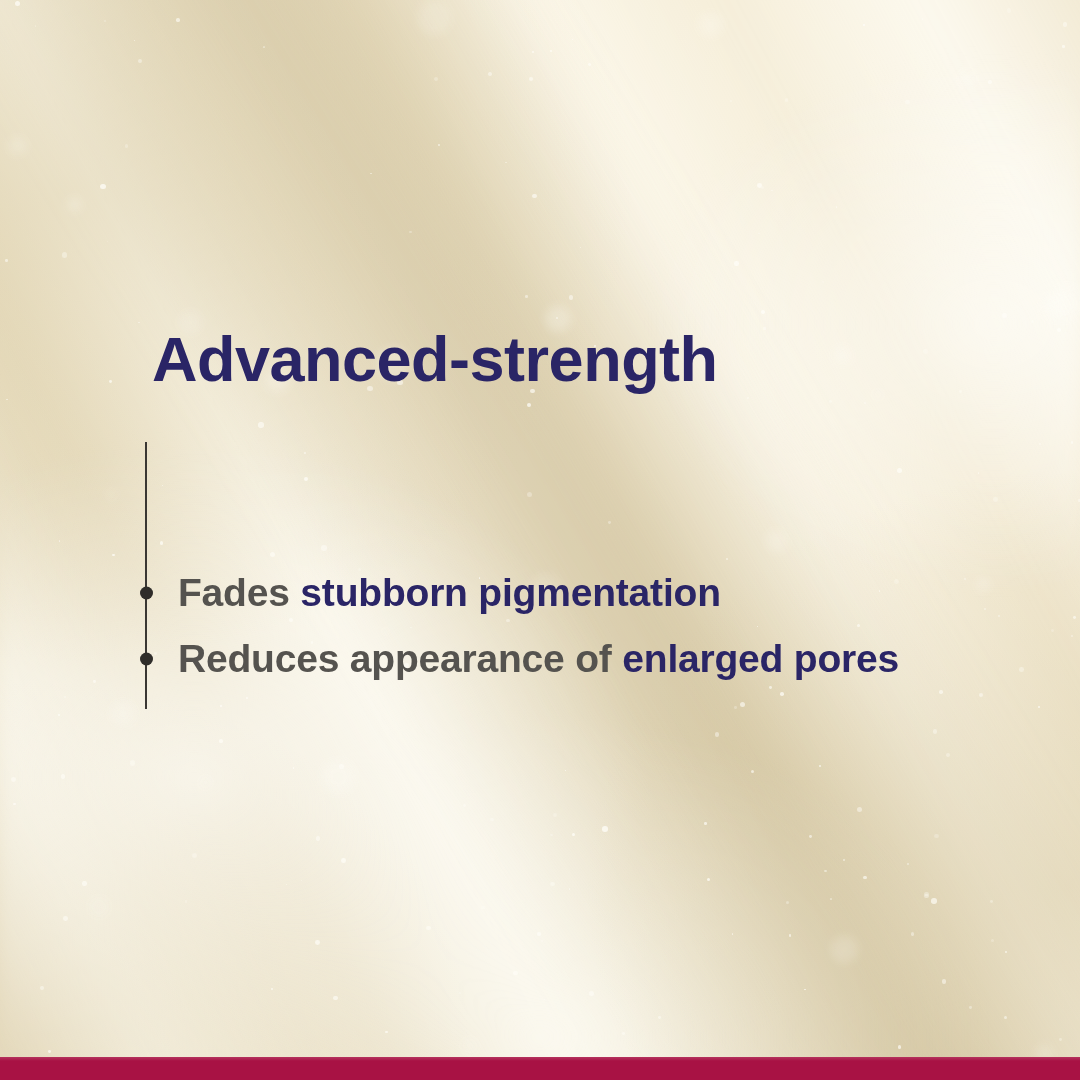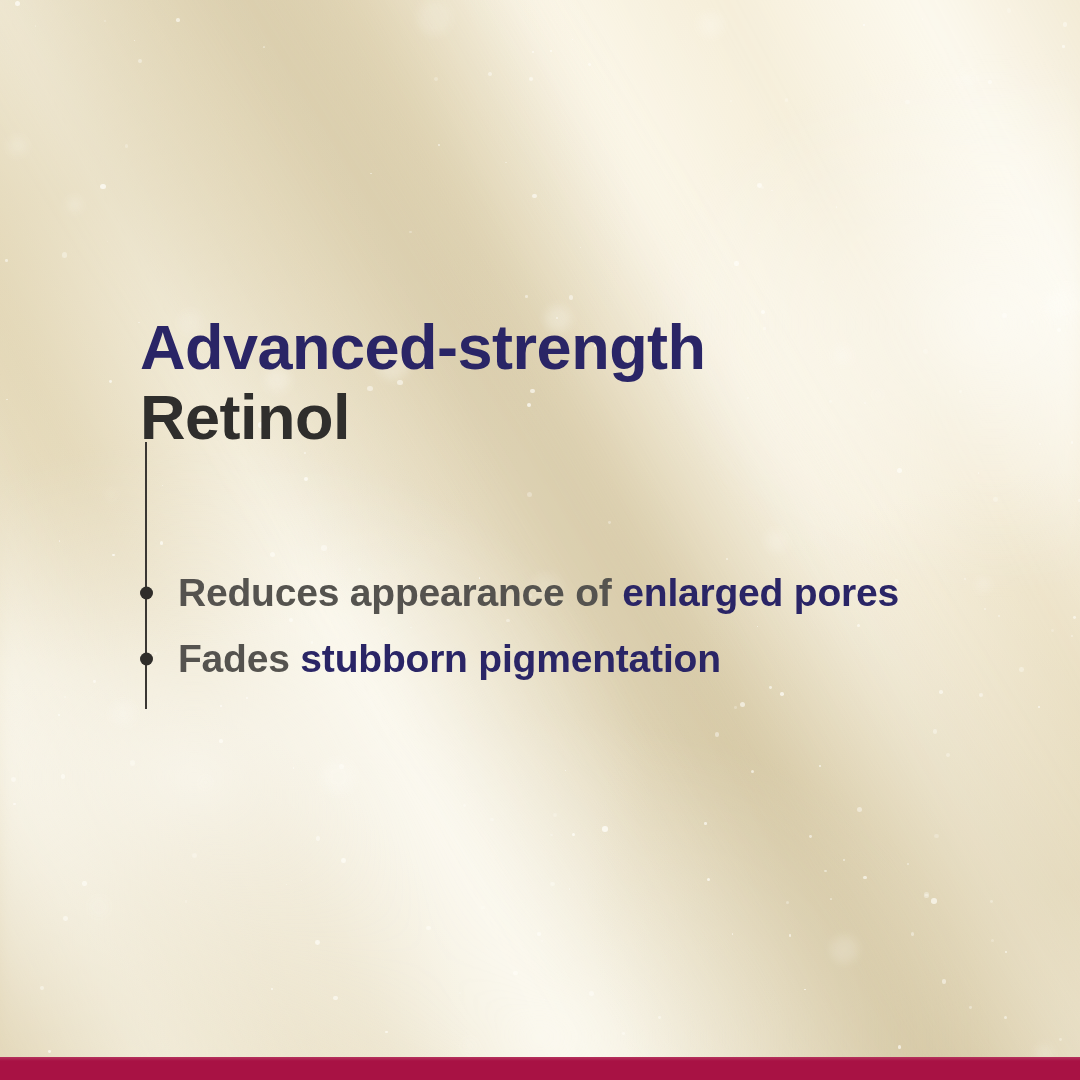--- a/index.html
+++ b/index.html
@@ -119,21 +119,21 @@
 
   
   .content {
     position: absolute;
     left: 140px;
     top: 312px;
     width: 880px;
   }
 
   .headline {
-    margin: 0;
+    margin: 12px;
     font-size: 63px;
     line-height: 70px;
     font-weight: 700;
     letter-spacing: -0.5px;
   }
   .headline .l1 { color: #2a2566; display: block; }
   .headline .l2 { color: #2f2e2c; display: block; }
 
   
   .connector {
@@ -429,37 +429,36 @@
       <span style="left: 50.5046%; top: 28.355%; width: 25.6962px; height: 25.6962px; opacity: 0.32; filter: blur(5px);"></span>
       <span style="left: 10.3024%; top: 64.974%; width: 23.4323px; height: 23.4323px; opacity: 0.23; filter: blur(5px);"></span>
       <span style="left: 42.6637%; top: 95.9949%; width: 18.3119px; height: 18.3119px; opacity: 0.1; filter: blur(5px);"></span>
       <span style="left: 70.8982%; top: 49.1009%; width: 22.1886px; height: 22.1886px; opacity: 0.22; filter: blur(5px);"></span>
     </div>
 
   <div class="content">
 
     <h1 class="headline">
       <span class="l1" style="color: rgb(42, 37, 102);">Advanced-strength</span>
-      <span class="l2" style="color: rgb(47, 46, 44);">Retinol</span>
     </h1>
 
     <div class="connector" style="background: rgb(58, 55, 51);"></div>
 
     <ul class="bullets">
+
+      <li class="bullet">
+        <span class="dot" style="background: rgb(47, 45, 42);"></span>
+        <span class="bullet-text"><span class="t-grey" style="color: rgb(85, 83, 79);">Fades </span><span class="t-navy" style="color: rgb(42, 37, 102);">stubborn pigmentation</span></span>
+      </li>
 
       <li class="bullet">
         <span class="dot" style="background: rgb(47, 45, 42);"></span>
         <span class="bullet-text"><span class="t-grey" style="color: rgb(85, 83, 79);">Reduces appearance of </span><span class="t-navy" style="color: rgb(42, 37, 102);">enlarged pores</span></span>
       </li>
 
-      <li class="bullet">
-        <span class="dot" style="background: rgb(47, 45, 42);"></span>
-        <span class="bullet-text"><span class="t-grey" style="color: rgb(85, 83, 79);">Fades </span><span class="t-navy" style="color: rgb(42, 37, 102);">stubborn pigmentation</span></span>
-      </li>
-
 
     </ul>
   </div>
 
   <div class="brandbar" style="background: rgb(168, 18, 68);">
     <div class="brandbar-sheen"></div>
   </div>
 
 </div>
 

